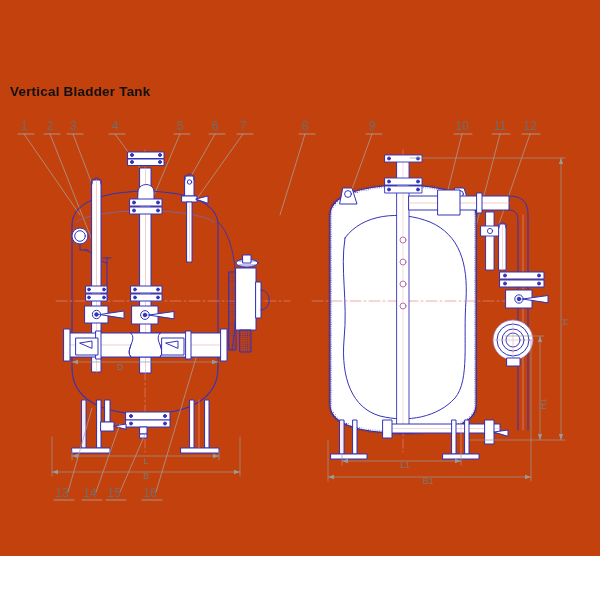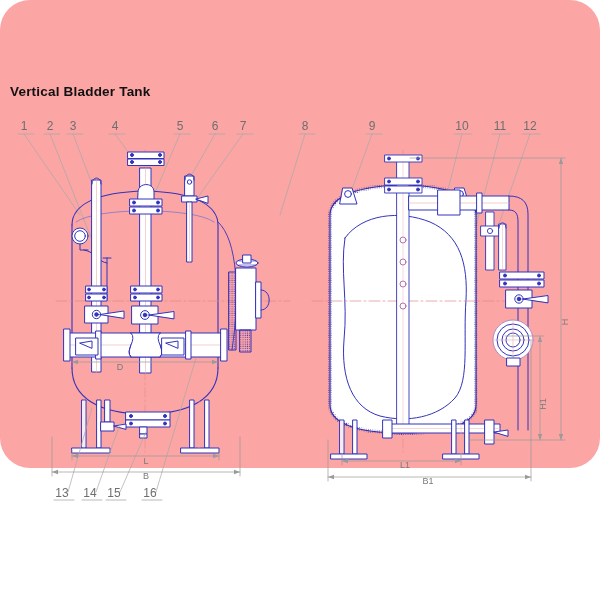--- a/index.html
+++ b/index.html
@@ -1,19 +1,19 @@
 <!DOCTYPE html>
 <html><head>
 <meta charset="utf-8">
 <title>Vertical Bladder Tank</title>
 <style>
   html,body{margin:0;padding:0;background:#ffffff;}
   body{width:600px;height:600px;overflow:hidden;
        font-family:"Liberation Sans","DejaVu Sans",sans-serif;}
-  #stage{position:relative;width:600px;height:468px;background:#fca5a5;border-radius:30px;}
+  #stage{position:relative;width:600px;height:556px;background:#c2410c;}
   #title{position:absolute;left:10px;top:84px;font-size:13.5px;font-weight:bold;
          color:#111;letter-spacing:.2px;white-space:nowrap;}
   svg{position:absolute;left:0;top:0;width:600px;height:600px;}
   .cal{font-family:"Liberation Sans","DejaVu Sans",sans-serif;font-size:12px;fill:#6e6e6e;}
   .dim{font-family:"Liberation Sans","DejaVu Sans",sans-serif;font-size:9px;fill:#7a7a7a;}
 </style>
 </head>
 <body>
 
 <div id="stage">

